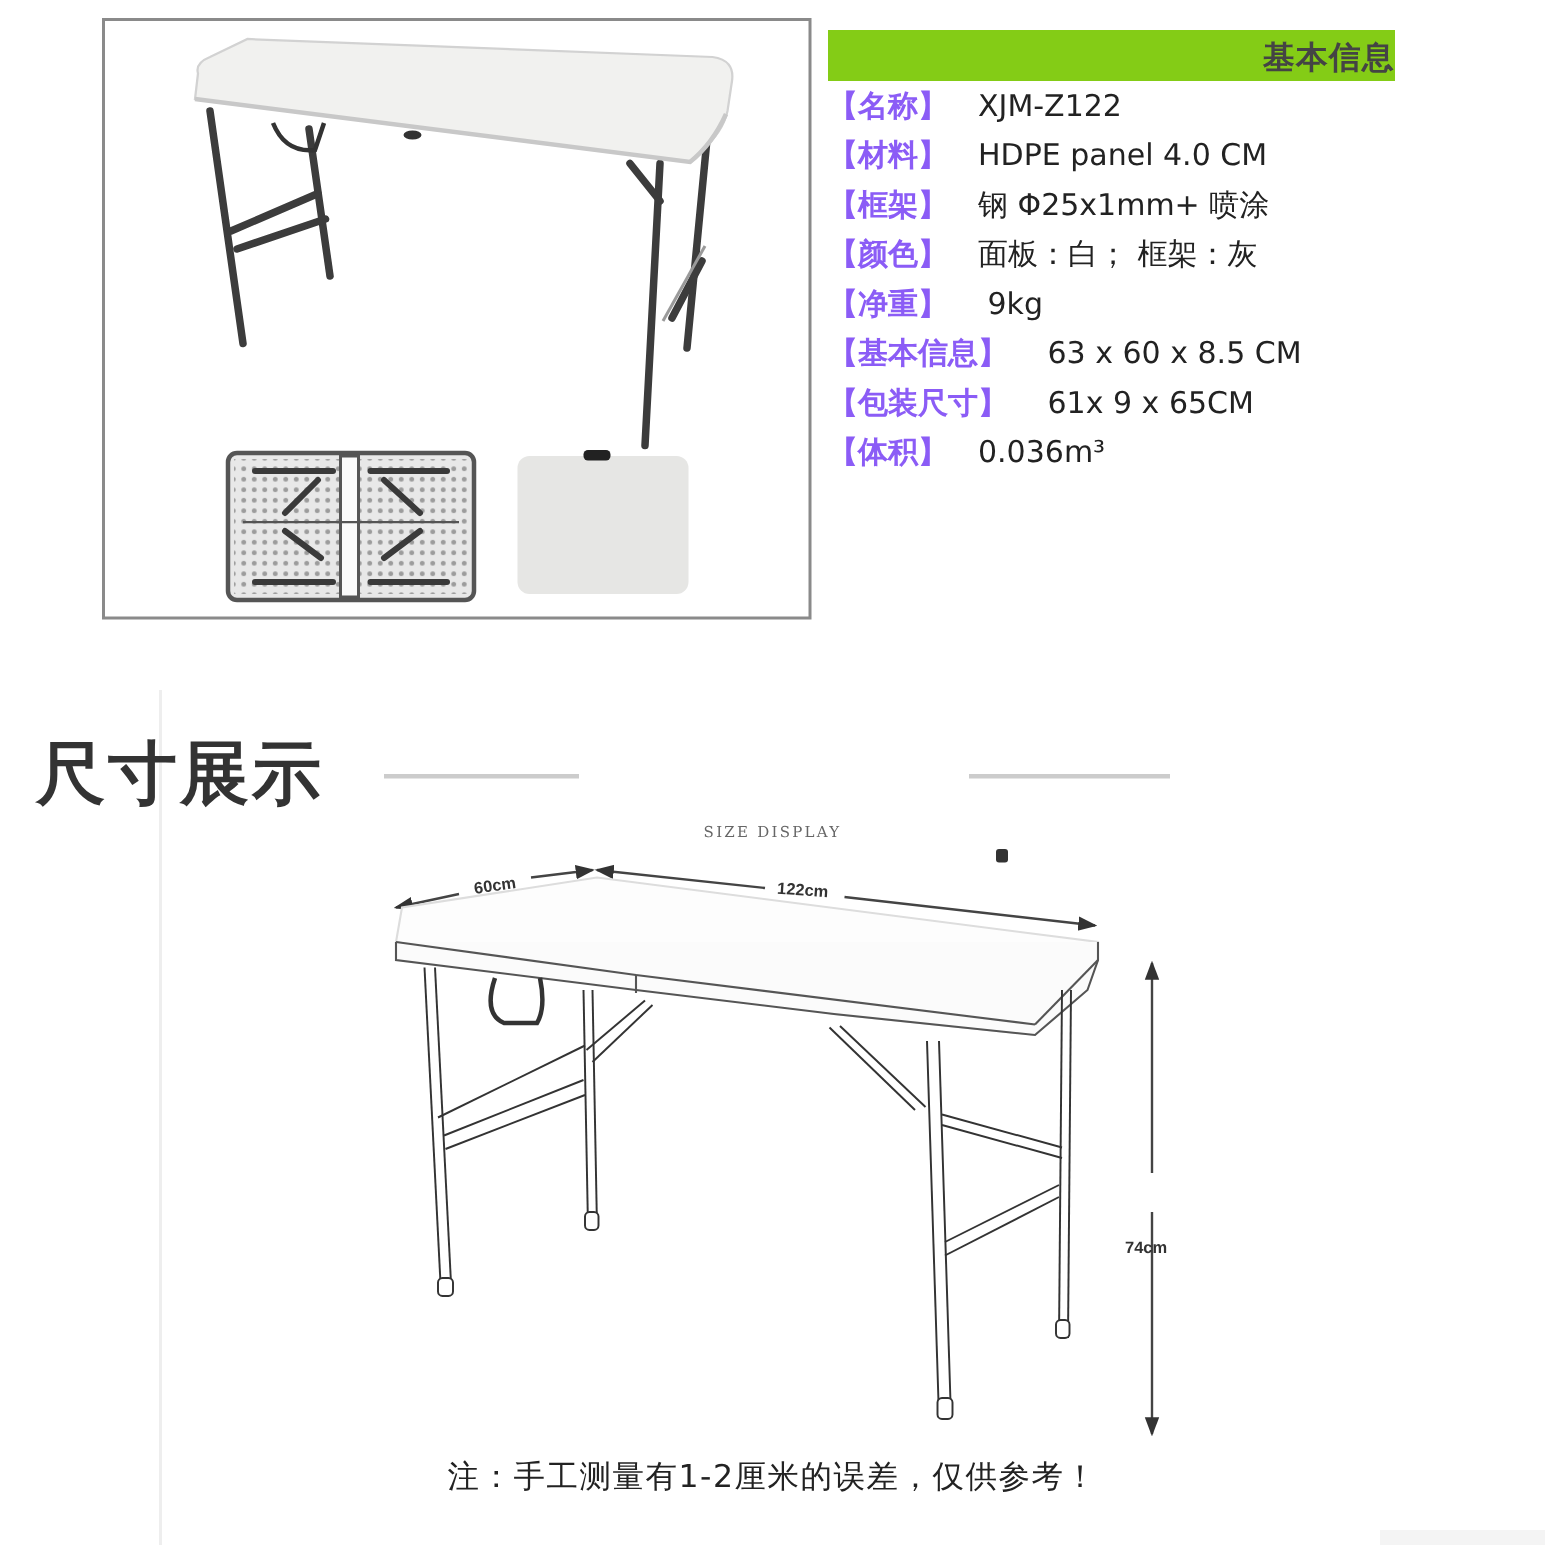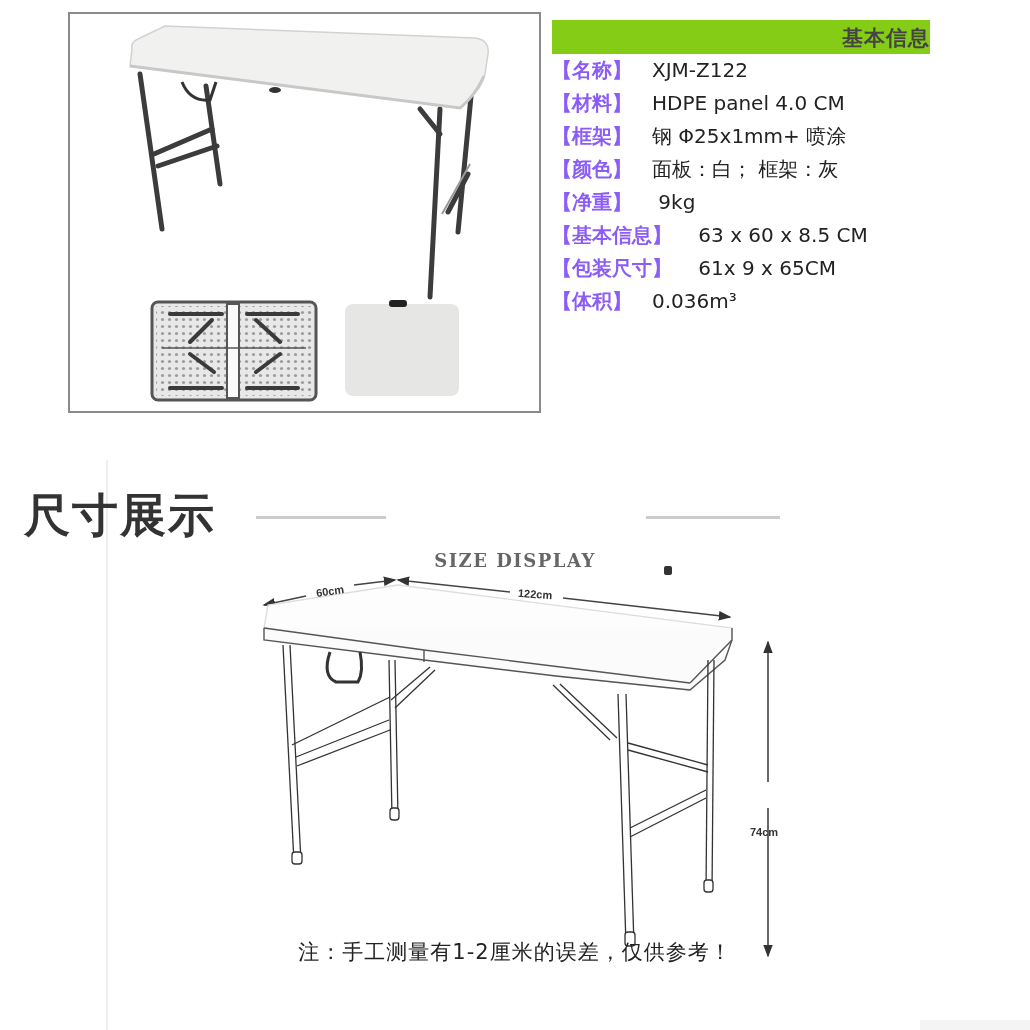--- a/index.html
+++ b/index.html
@@ -14,27 +14,27 @@
                  letter-spacing:1px;text-align:right; }
   .spec-row { height:33px; line-height:33px; font-size:20px; white-space:nowrap; }
   .spec-label { font-weight:bold; color:#8b5cf6; }
   .spec-value { color:#222; margin-left:20px; }
   .size-section { position:absolute; left:0; top:440px; width:1030px; height:590px; }
   .vline { position:absolute; left:106px; top:20px; width:2px; height:570px; background:#eee; }
   .title-cn { position:absolute; left:0; width:957px; top:45px; 
               font-family:"DejaVu Serif", serif; font-size:46px; font-weight:bold; color:#333;
               letter-spacing:2px;margin-left:24px; }
   .title-en { position:absolute; left:0; width:1030px; top:110px; text-align:center;
-              font-family:"DejaVu Serif", serif; font-size:18px; font-weight:bold;
+              font-family:"DejaVu Serif", serif; font-size:10px; font-weight:normal;
               color:#666; letter-spacing:1.5px; }
   .title-line { position:absolute; top:76px; height:3px; background:#ccc; }
   .drawing { position:absolute; left:0; top:0; }
   .dim-label { position:absolute; font-size:11px; font-weight:bold; color:#333;
                font-family:"Liberation Sans", sans-serif; }
-  .note { position:absolute; left:0; width:1030px; top:498px; text-align:center;
+  .note { position:absolute; left:0; width:1030px; top:530px; text-align:center;
           font-size:21px; color:#222; letter-spacing:1px; }
   .bottom-strip { position:absolute; left:920px; top:1020px; width:110px; height:10px; background:#f4f4f4; }
 </style>
 </head>
 <body>
 
 <div class="photo-frame">
   <svg width="473" height="401" viewBox="0 0 473 401">
 
     <g stroke="#3c3c3c" stroke-width="5" stroke-linecap="round" fill="none">

